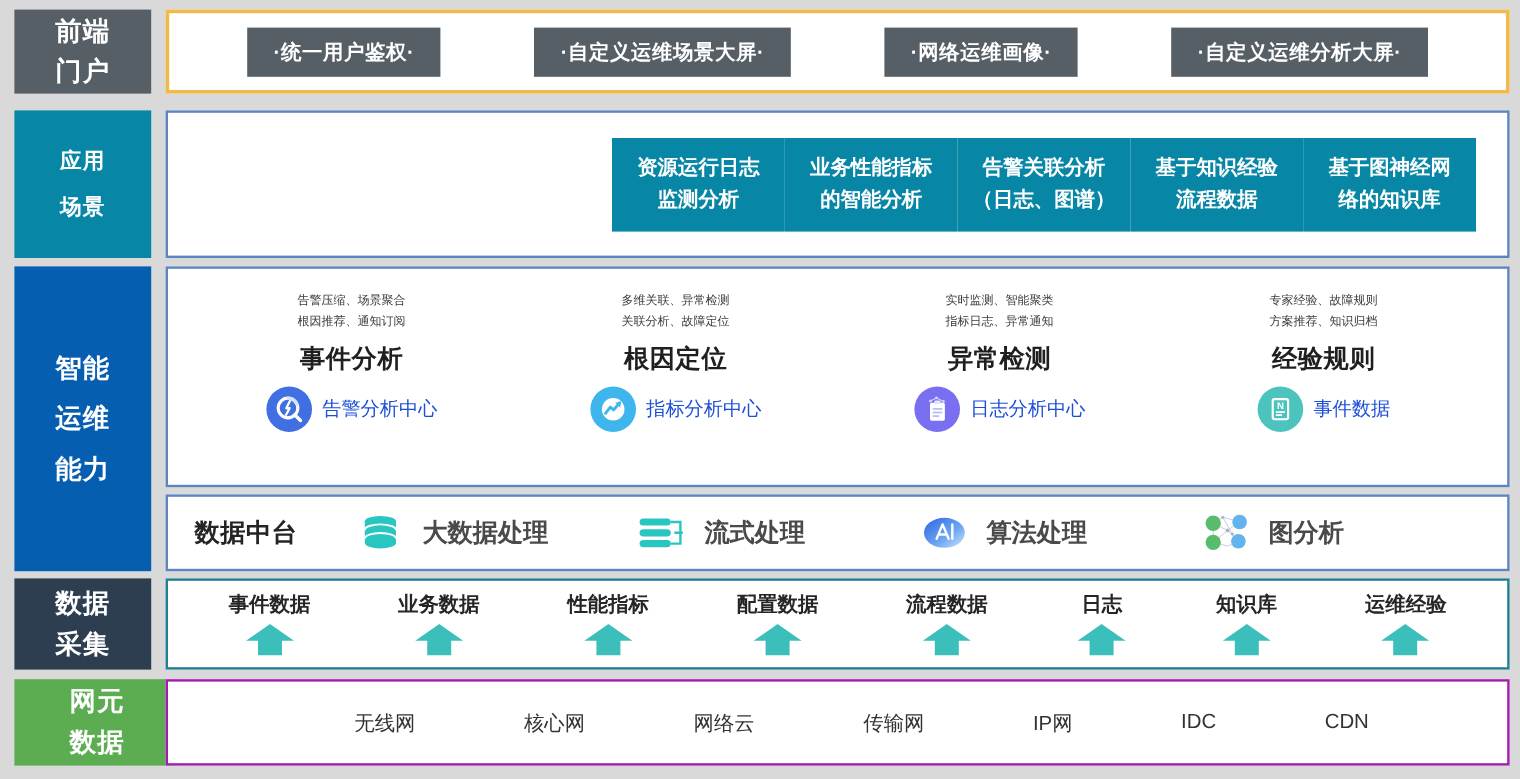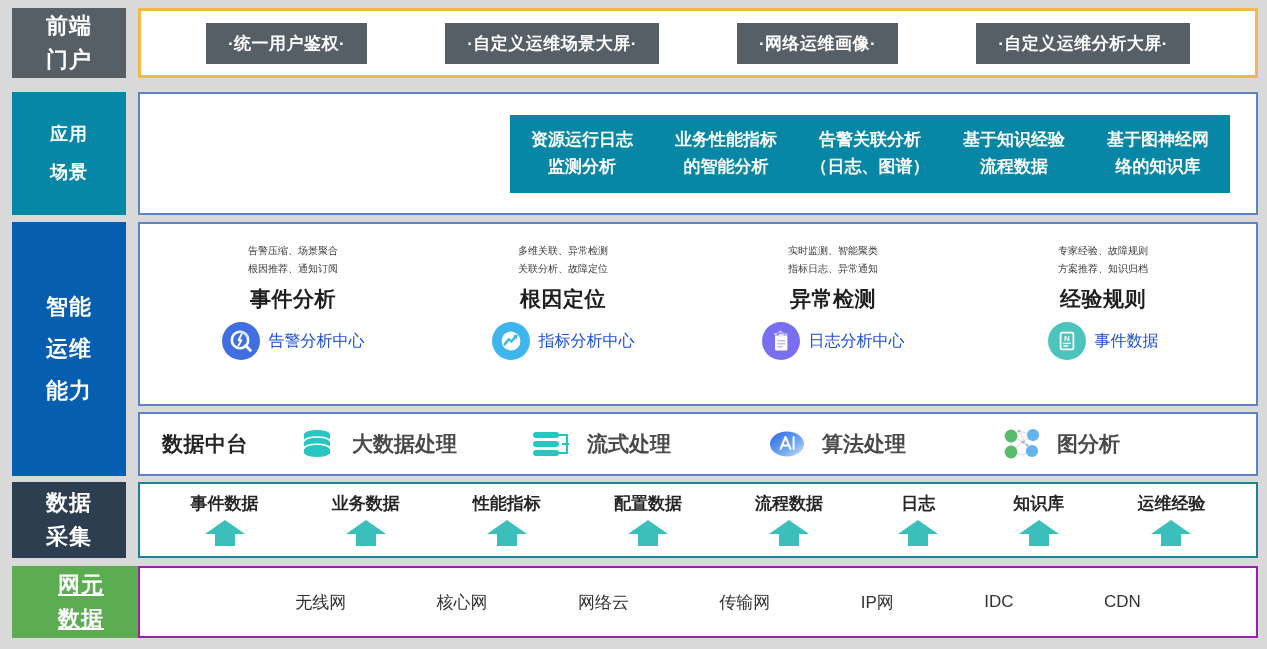--- a/index.html
+++ b/index.html
@@ -19,21 +19,21 @@
     color:#ffffff;font-weight:bold;
     letter-spacing:1px;
     line-height:1.55;
   }
   .side span{display:block;text-align:center;white-space:nowrap;}
 
   .side-portal   {left:12px; top:8px;   width:114px;height:70px; background:#565e66;font-size:22px;}
   .side-app      {left:12px; top:92px;  width:114px;height:123px;background:#0787a5;font-size:18px;}
   .side-aiops    {left:12px; top:222px; width:114px;height:254px;background:#065eb0;font-size:22px;}
   .side-collect  {left:12px; top:482px; width:114px;height:76px;  background:#2c3e50;font-size:22px;}
-  .side-netdata  {left:12px; top:566px; width:138px;height:72px;  background:#5cad52;font-size:22px;text-decoration:underline;}
+  .side-netdata  {left:12px; top:566px; width:138px;height:72px;  background:#5cad52;font-size:22px;}
   .side-aiops span{margin:4px 0;}
   .side-app span{margin:5px 0;}
 
   
   .panel{position:absolute;background:#ffffff;box-sizing:border-box;}
   .p-portal  {left:138px;top:8px;   width:1120px;height:70px;  border:3px solid #f0b94a;}
   .p-app     {left:138px;top:92px;  width:1120px;height:123px; border:2px solid #5b84c0;}
   .p-aiops   {left:138px;top:222px; width:1120px;height:184px; border:2px solid #5b84c0;}
   .p-midplat {left:138px;top:412px; width:1120px;height:64px;  border:2px solid #5b84c0;}
   .p-collect {left:138px;top:482px; width:1120px;height:76px;  border:2px solid #1f7f93;}

